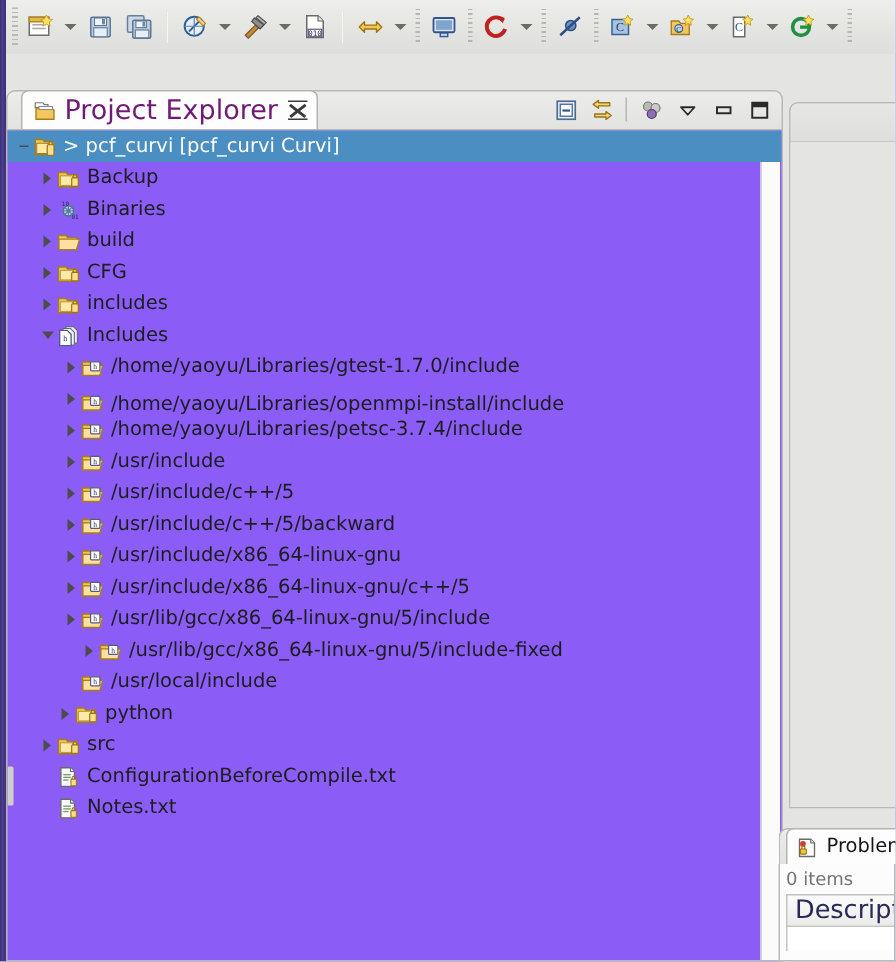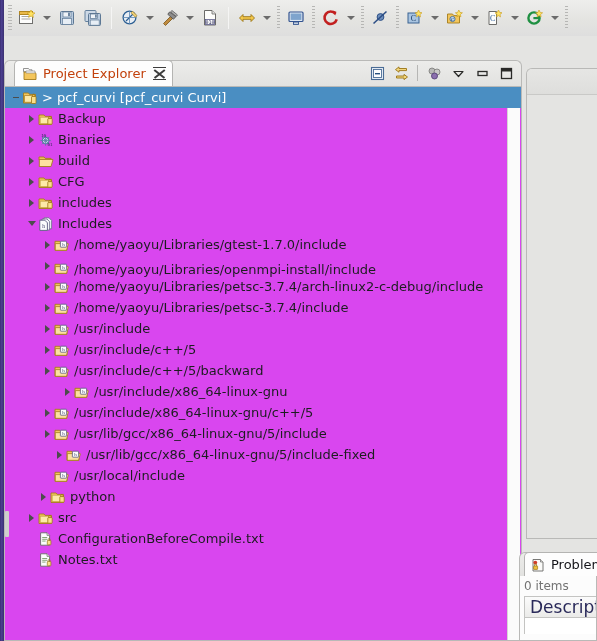--- a/index.html
+++ b/index.html
@@ -56,21 +56,21 @@
   .pe-view { position: absolute; left: 4px; top: 60px; width: 518px; height: 581px; }
   .pe-tabrow { position: relative; height: 26px; }
   .pe-tab {
     position: absolute; left: 10px; top: 0; height: 26px;
     background: #fdfdfd; border: 1px solid #b4b4b2; border-bottom: none;
     border-radius: 5px 5px 0 0;
     display: flex; align-items: center; padding: 0 6px 0 7px;
     z-index: 3;
   }
   .pe-tab-icon { width: 16px; height: 16px; margin-right: 5px; flex: none; }
-  .pe-tab-label { font-size: 13px; color: #c2410c; white-space: nowrap; }
+  .pe-tab-label { font-size: 18px; color: #701a75; white-space: nowrap; }
   .pe-tab-close {
     margin-left: 7px; width: 13px; height: 13px; position: relative; flex: none;
   }
   .pe-tab-close::before, .pe-tab-close::after {
     content: ""; position: absolute; left: 0; top: 6px; width: 13px; height: 1.6px;
     background: #3c3c3c;
   }
   .pe-tab-close::before { transform: rotate(38deg); }
   .pe-tab-close::after  { transform: rotate(-38deg); }
   .pe-tab-close i {
@@ -86,21 +86,21 @@
   }
   .pe-viewtools {
     position: absolute; right: 4px; top: 2px; height: 22px;
     display: flex; align-items: center; z-index: 4;
   }
   .vt-btn { width: 24px; height: 22px; display: flex; align-items: center; justify-content: center; }
   .vt-sep { width: 1px; height: 16px; background: #b6b6b4; margin: 0 4px; }
 
   .pe-body {
     position: absolute; left: 0; top: 26px; width: 518px; height: 555px;
-    background: #d946ef; border: 1px solid #b9b9b7; border-top: 1px solid #b9b9b7;
+    background: #8b5cf6; border: 1px solid #b9b9b7; border-top: 1px solid #b9b9b7;
     overflow: hidden;
   }
   .tree { position: relative; padding-top: 0; }
   .row {
     display: flex; align-items: center; height: 21px; white-space: nowrap;
     font-size: 13px; color: #1d1d20; padding-left: 4px;
   }
   .row.selected { background: #4a8ec2; color: #ffffff; }
   .twisty { width: 13px; height: 21px; flex: none; display: flex; align-items: center; justify-content: center; }
   .tri-right { width: 0; height: 0; border-top: 4px solid transparent; border-bottom: 4px solid transparent; border-left: 5px solid #4c4c4c; }
@@ -503,32 +503,20 @@
           <div class="row" style="padding-left: 36px;">
             <span class="twisty">
               <span class="tri-right"></span>
             </span>
             <span class="ic"><svg width="16" height="16" viewBox="0 0 16 16">
                 <path d="M1 4.3 h4.8 l1.2 1.4 h5.9 v7.6 h-11.9z" fill="#f3c65c" stroke="#a57d1c" stroke-width=".9"></path>
                 <path d="M1.3 6.6 h11.1 l2 .2 -1.9 6.5 h-11.2z" fill="#fde0a0" stroke="#a57d1c" stroke-width=".8"></path>
                 <rect x="6.4" y="4.2" width="6.2" height="6" rx=".5" fill="#fbfcfd" stroke="#5a5a80" stroke-width=".8"></rect>
                 <text x="9.4" y="9" font-size="5" fill="#3a3a66" text-anchor="middle" font-family="serif">h</text>
               </svg></span>
-            <span class="lbl">/home/yaoyu/Libraries/petsc-3.7.4/arch-linux2-c-debug/include</span>
-          </div>
-          <div class="row" style="padding-left: 36px;">
-            <span class="twisty">
-              <span class="tri-right"></span>
-            </span>
-            <span class="ic"><svg width="16" height="16" viewBox="0 0 16 16">
-                <path d="M1 4.3 h4.8 l1.2 1.4 h5.9 v7.6 h-11.9z" fill="#f3c65c" stroke="#a57d1c" stroke-width=".9"></path>
-                <path d="M1.3 6.6 h11.1 l2 .2 -1.9 6.5 h-11.2z" fill="#fde0a0" stroke="#a57d1c" stroke-width=".8"></path>
-                <rect x="6.4" y="4.2" width="6.2" height="6" rx=".5" fill="#fbfcfd" stroke="#5a5a80" stroke-width=".8"></rect>
-                <text x="9.4" y="9" font-size="5" fill="#3a3a66" text-anchor="middle" font-family="serif">h</text>
-              </svg></span>
             <span class="lbl">/home/yaoyu/Libraries/petsc-3.7.4/include</span>
           </div>
           <div class="row" style="padding-left: 36px;">
             <span class="twisty">
               <span class="tri-right"></span>
             </span>
             <span class="ic"><svg width="16" height="16" viewBox="0 0 16 16">
                 <path d="M1 4.3 h4.8 l1.2 1.4 h5.9 v7.6 h-11.9z" fill="#f3c65c" stroke="#a57d1c" stroke-width=".9"></path>
                 <path d="M1.3 6.6 h11.1 l2 .2 -1.9 6.5 h-11.2z" fill="#fde0a0" stroke="#a57d1c" stroke-width=".8"></path>
                 <rect x="6.4" y="4.2" width="6.2" height="6" rx=".5" fill="#fbfcfd" stroke="#5a5a80" stroke-width=".8"></rect>
@@ -553,21 +541,21 @@
               <span class="tri-right"></span>
             </span>
             <span class="ic"><svg width="16" height="16" viewBox="0 0 16 16">
                 <path d="M1 4.3 h4.8 l1.2 1.4 h5.9 v7.6 h-11.9z" fill="#f3c65c" stroke="#a57d1c" stroke-width=".9"></path>
                 <path d="M1.3 6.6 h11.1 l2 .2 -1.9 6.5 h-11.2z" fill="#fde0a0" stroke="#a57d1c" stroke-width=".8"></path>
                 <rect x="6.4" y="4.2" width="6.2" height="6" rx=".5" fill="#fbfcfd" stroke="#5a5a80" stroke-width=".8"></rect>
                 <text x="9.4" y="9" font-size="5" fill="#3a3a66" text-anchor="middle" font-family="serif">h</text>
               </svg></span>
             <span class="lbl">/usr/include/c++/5/backward</span>
           </div>
-          <div class="row" style="padding-left: 36px; margin-left: 20px;">
+          <div class="row" style="padding-left: 36px;">
             <span class="twisty">
               <span class="tri-right"></span>
             </span>
             <span class="ic"><svg width="16" height="16" viewBox="0 0 16 16">
                 <path d="M1 4.3 h4.8 l1.2 1.4 h5.9 v7.6 h-11.9z" fill="#f3c65c" stroke="#a57d1c" stroke-width=".9"></path>
                 <path d="M1.3 6.6 h11.1 l2 .2 -1.9 6.5 h-11.2z" fill="#fde0a0" stroke="#a57d1c" stroke-width=".8"></path>
                 <rect x="6.4" y="4.2" width="6.2" height="6" rx=".5" fill="#fbfcfd" stroke="#5a5a80" stroke-width=".8"></rect>
                 <text x="9.4" y="9" font-size="5" fill="#3a3a66" text-anchor="middle" font-family="serif">h</text>
               </svg></span>
             <span class="lbl">/usr/include/x86_64-linux-gnu</span>

